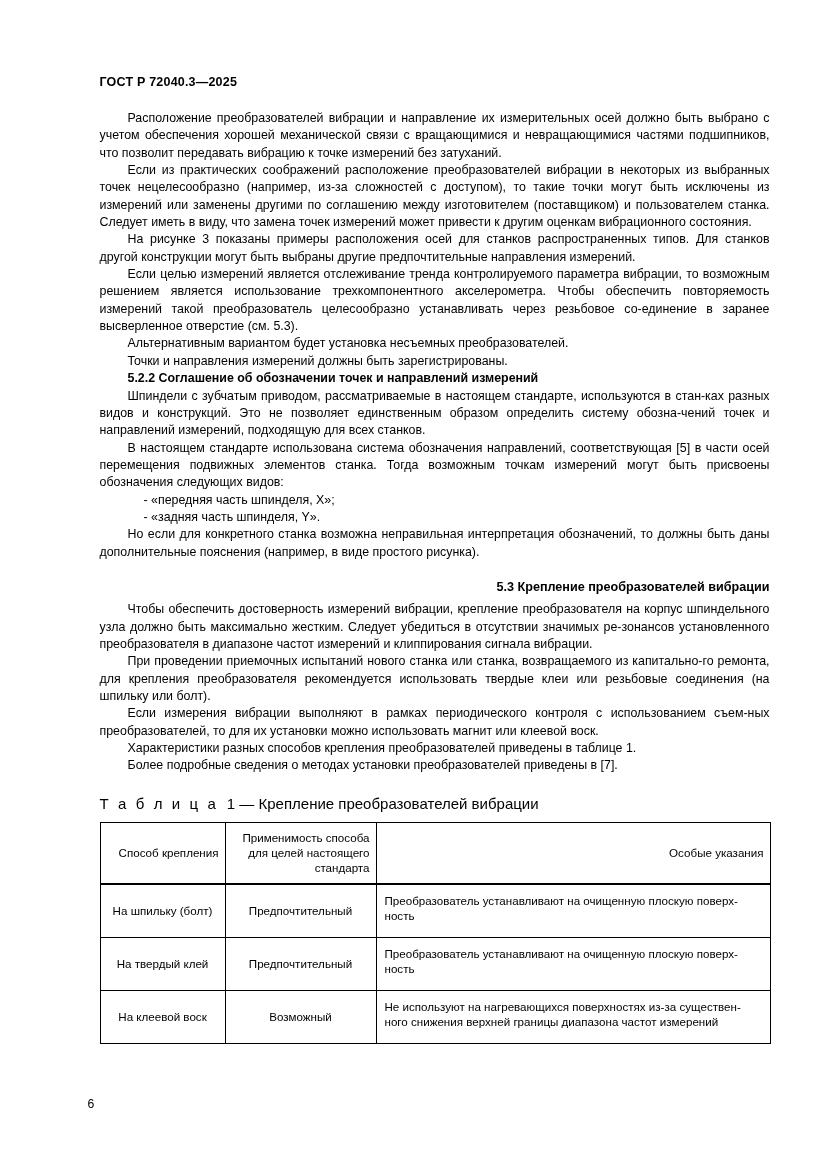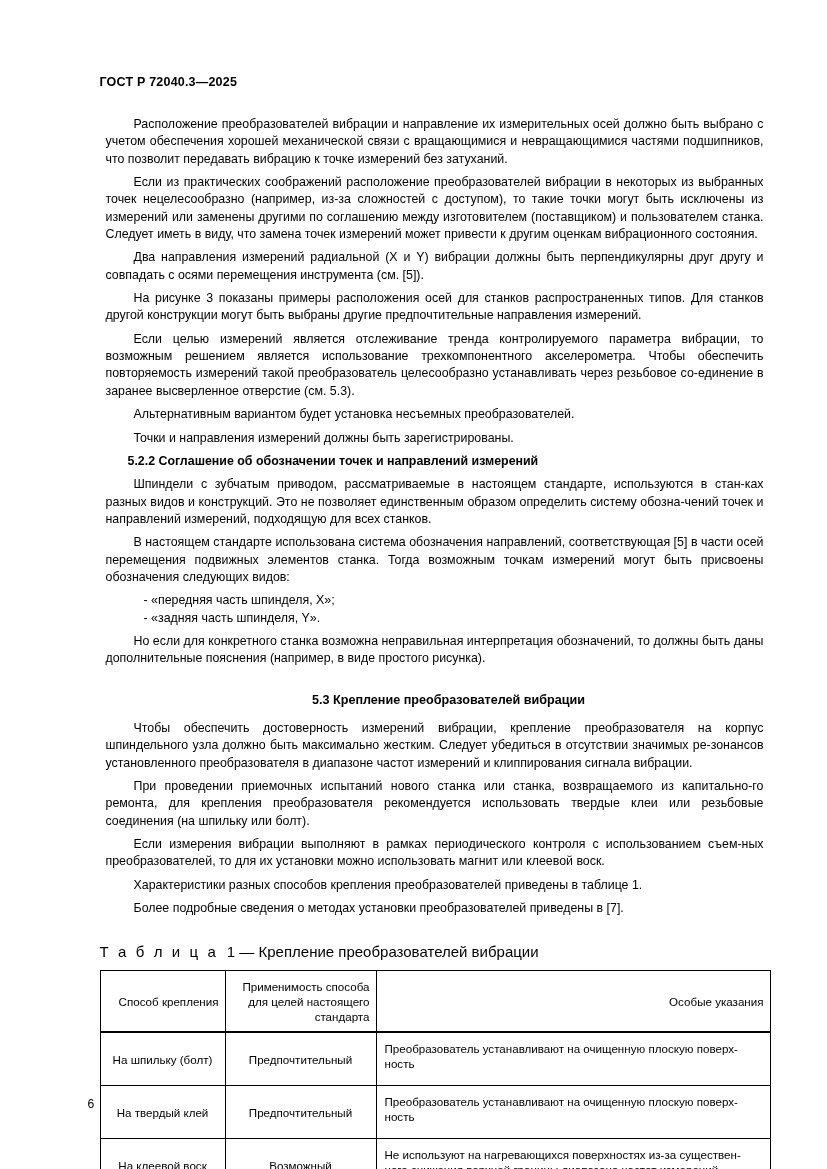--- a/index.html
+++ b/index.html
@@ -36,21 +36,21 @@
 
   
   .content {
     position: absolute;
     left: 96px;
     top: 110px;
     width: 670px;
   }
 
   p.para {
-    margin: 6px;
+    margin: 0;
     font-size: 12.4px;
     line-height: 17.35px;
     text-align: justify;
     text-indent: 28px;
     hyphens: manual;
     word-spacing: 0;
   }
 
   p.dash-item {
     margin: 0;
@@ -68,21 +68,21 @@
     text-indent: 28px;
     text-align: left;
   }
 
   h2.section-heading {
     margin: 0;
     font-size: 12.6px;
     line-height: 17.35px;
     font-weight: bold;
     text-indent: 28px;
-    text-align: center;
+    text-align: right;
   }
 
   .gap-before-section { height: 18px; }
   .gap-after-section  { height: 5px; }
 
   
   .table-caption {
     margin: 0;
     font-size: 15px;
     line-height: 17px;
@@ -137,21 +137,20 @@
 <body>
 
 <div class="page">
 
   <div class="doc-header">ГОСТ Р 72040.3—2025</div>
 
   <div class="content">
 
     <p class="para">Расположение преобразователей вибрации и направление их измерительных осей должно быть выбрано с учетом обеспечения хорошей механической связи с вращающимися и невращающимися частями подшипников, что позволит передавать вибрацию к точке измерений без затуханий.</p>
     <p class="para">Если из практических соображений расположение преобразователей вибрации в некоторых из выбранных точек нецелесообразно (например, из-за сложностей с доступом), то такие точки могут быть исключены из измерений или заменены другими по соглашению между изготовителем (поставщиком) и пользователем станка. Следует иметь в виду, что замена точек измерений может привести к другим оценкам вибрационного состояния.</p>
-    <p class="para">Два направления измерений радиальной (X и Y) вибрации должны быть перпендикулярны друг другу и совпадать с осями перемещения инструмента (см. [5]).</p>
     <p class="para">На рисунке 3 показаны примеры расположения осей для станков распространенных типов. Для станков другой конструкции могут быть выбраны другие предпочтительные направления измерений.</p>
     <p class="para">Если целью измерений является отслеживание тренда контролируемого параметра вибрации, то возможным решением является использование трехкомпонентного акселерометра. Чтобы обеспечить повторяемость измерений такой преобразователь целесообразно устанавливать через резьбовое со-единение в заранее высверленное отверстие (см. 5.3).</p>
     <p class="para">Альтернативным вариантом будет установка несъемных преобразователей.</p>
     <p class="para">Точки и направления измерений должны быть зарегистрированы.</p>
 
     <h3 class="sub-heading">5.2.2 Соглашение об обозначении точек и направлений измерений</h3>
 
     <p class="para">Шпиндели с зубчатым приводом, рассматриваемые в настоящем стандарте, используются в стан-ках разных видов и конструкций. Это не позволяет единственным образом определить систему обозна-чений точек и направлений измерений, подходящую для всех станков.</p>
     <p class="para">В настоящем стандарте использована система обозначения направлений, соответствующая [5] в части осей перемещения подвижных элементов станка. Тогда возможным точкам измерений могут быть присвоены обозначения следующих видов:</p>
 

